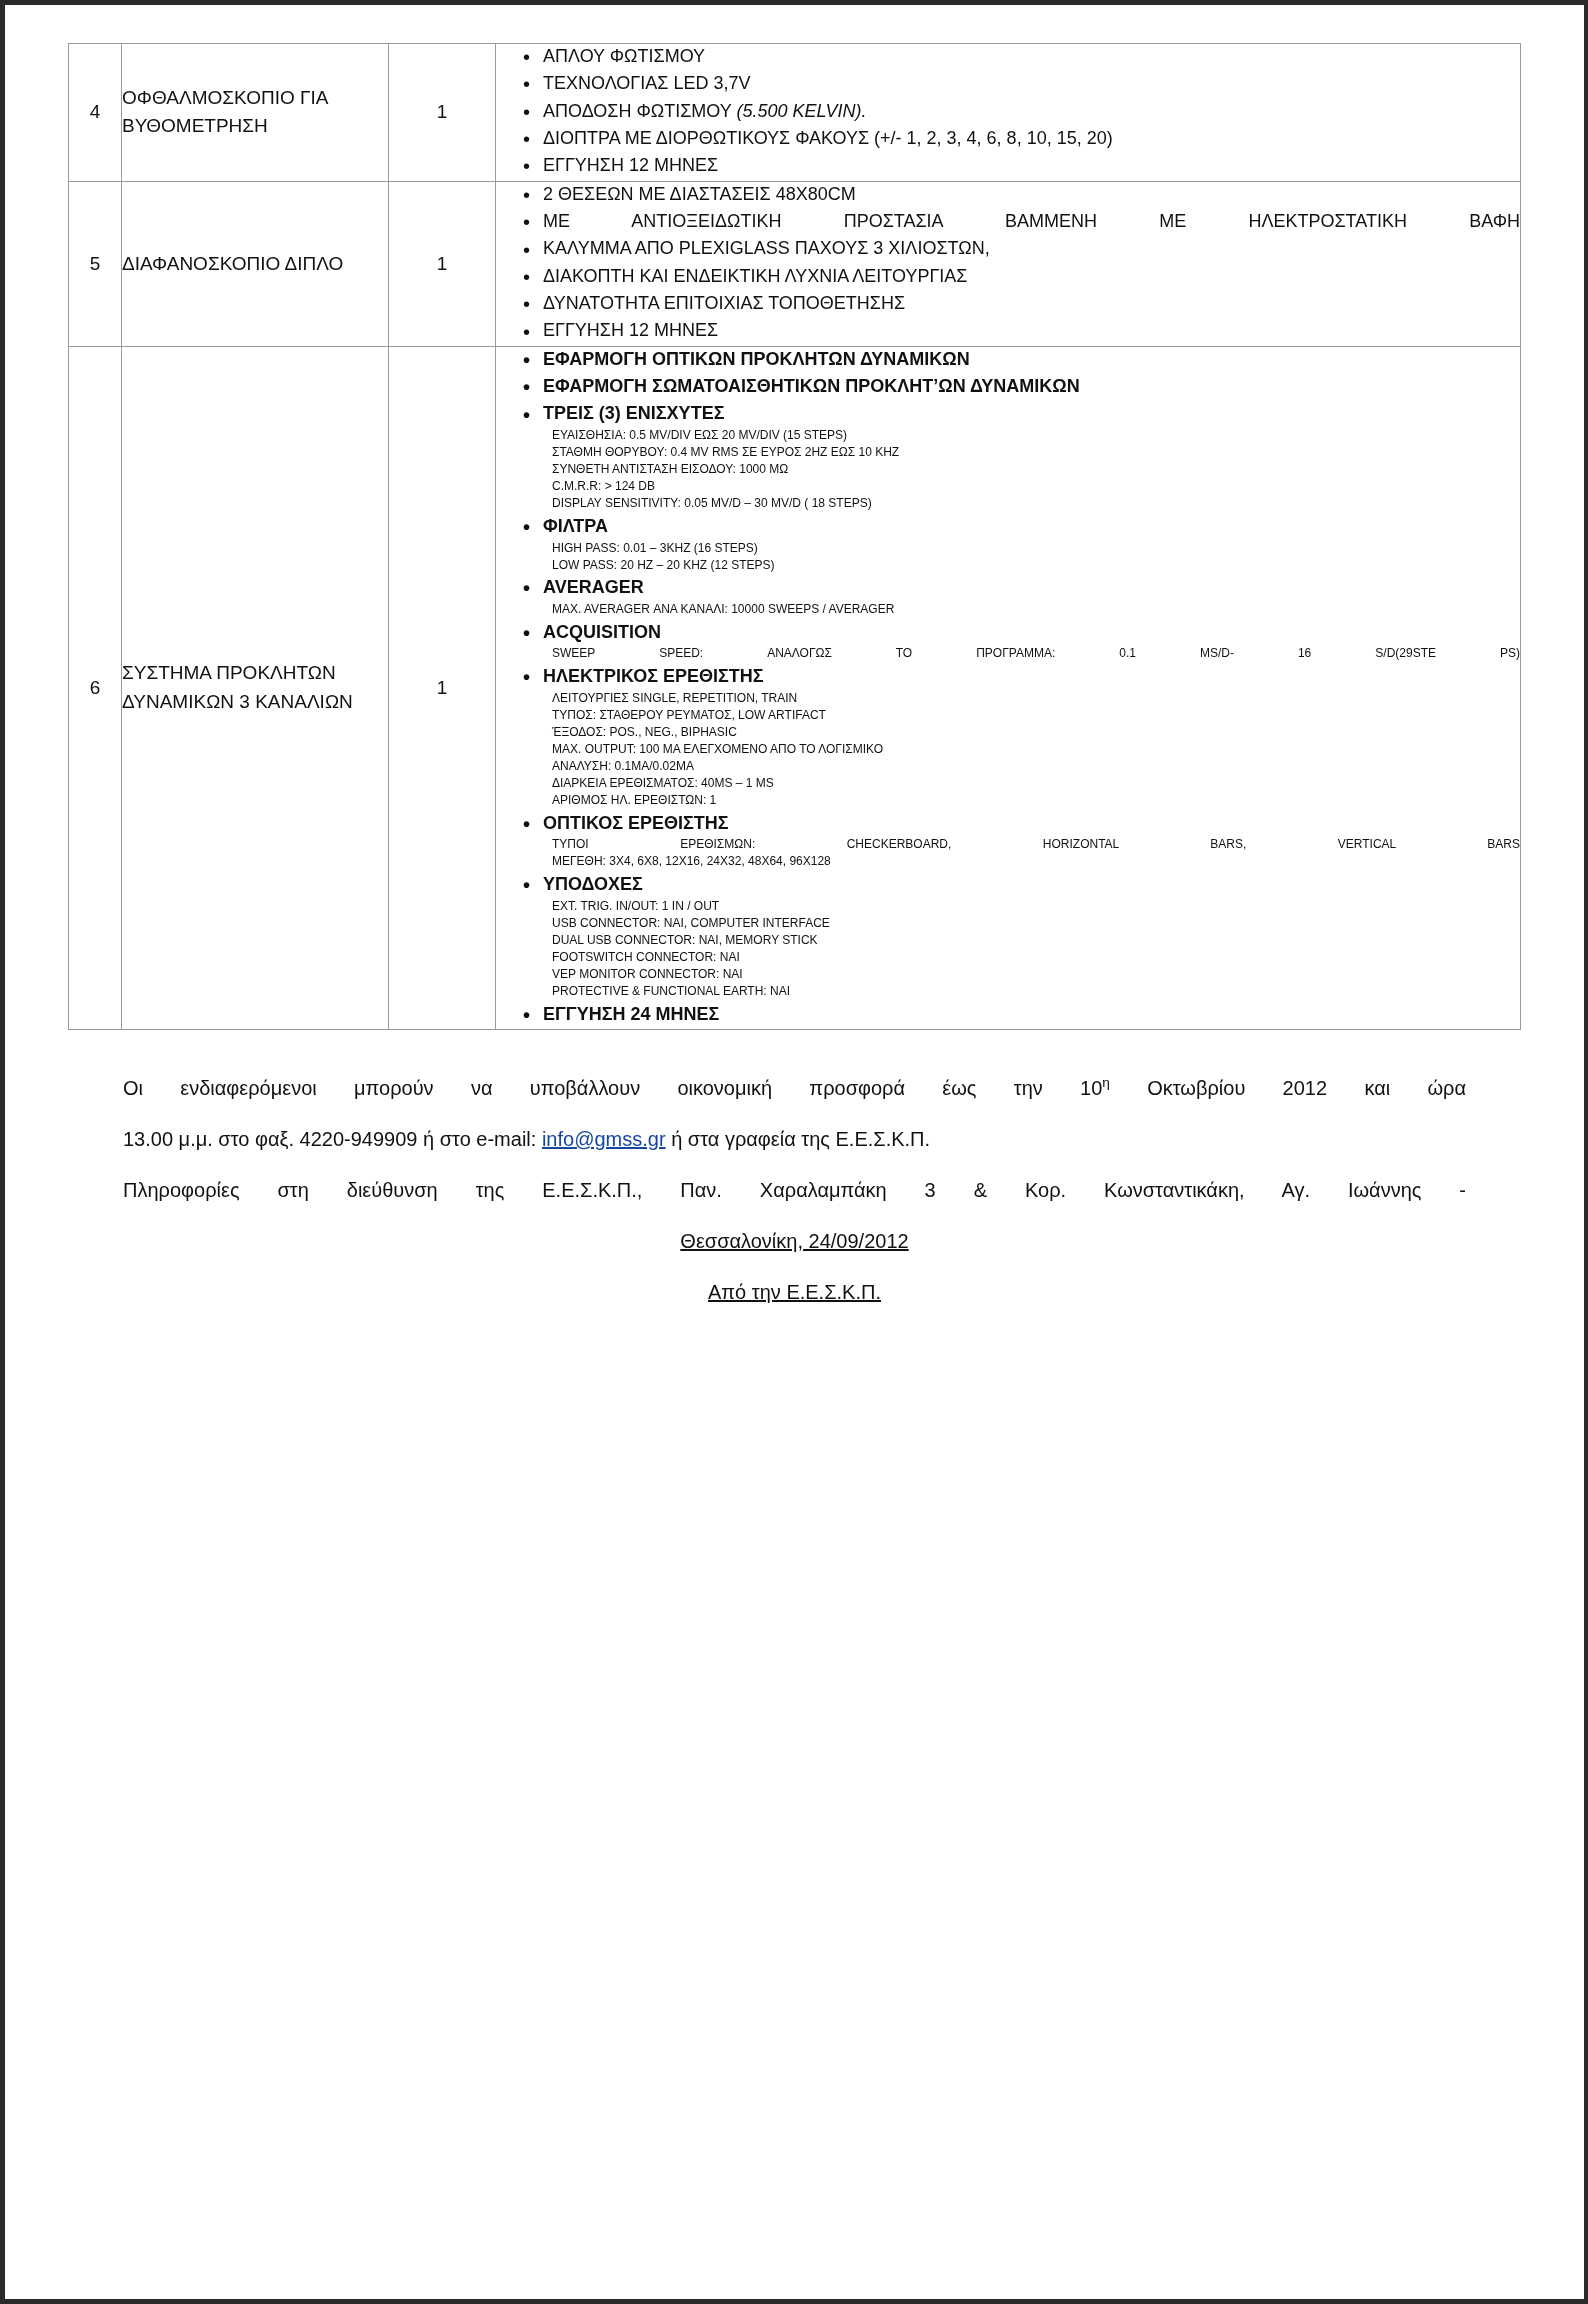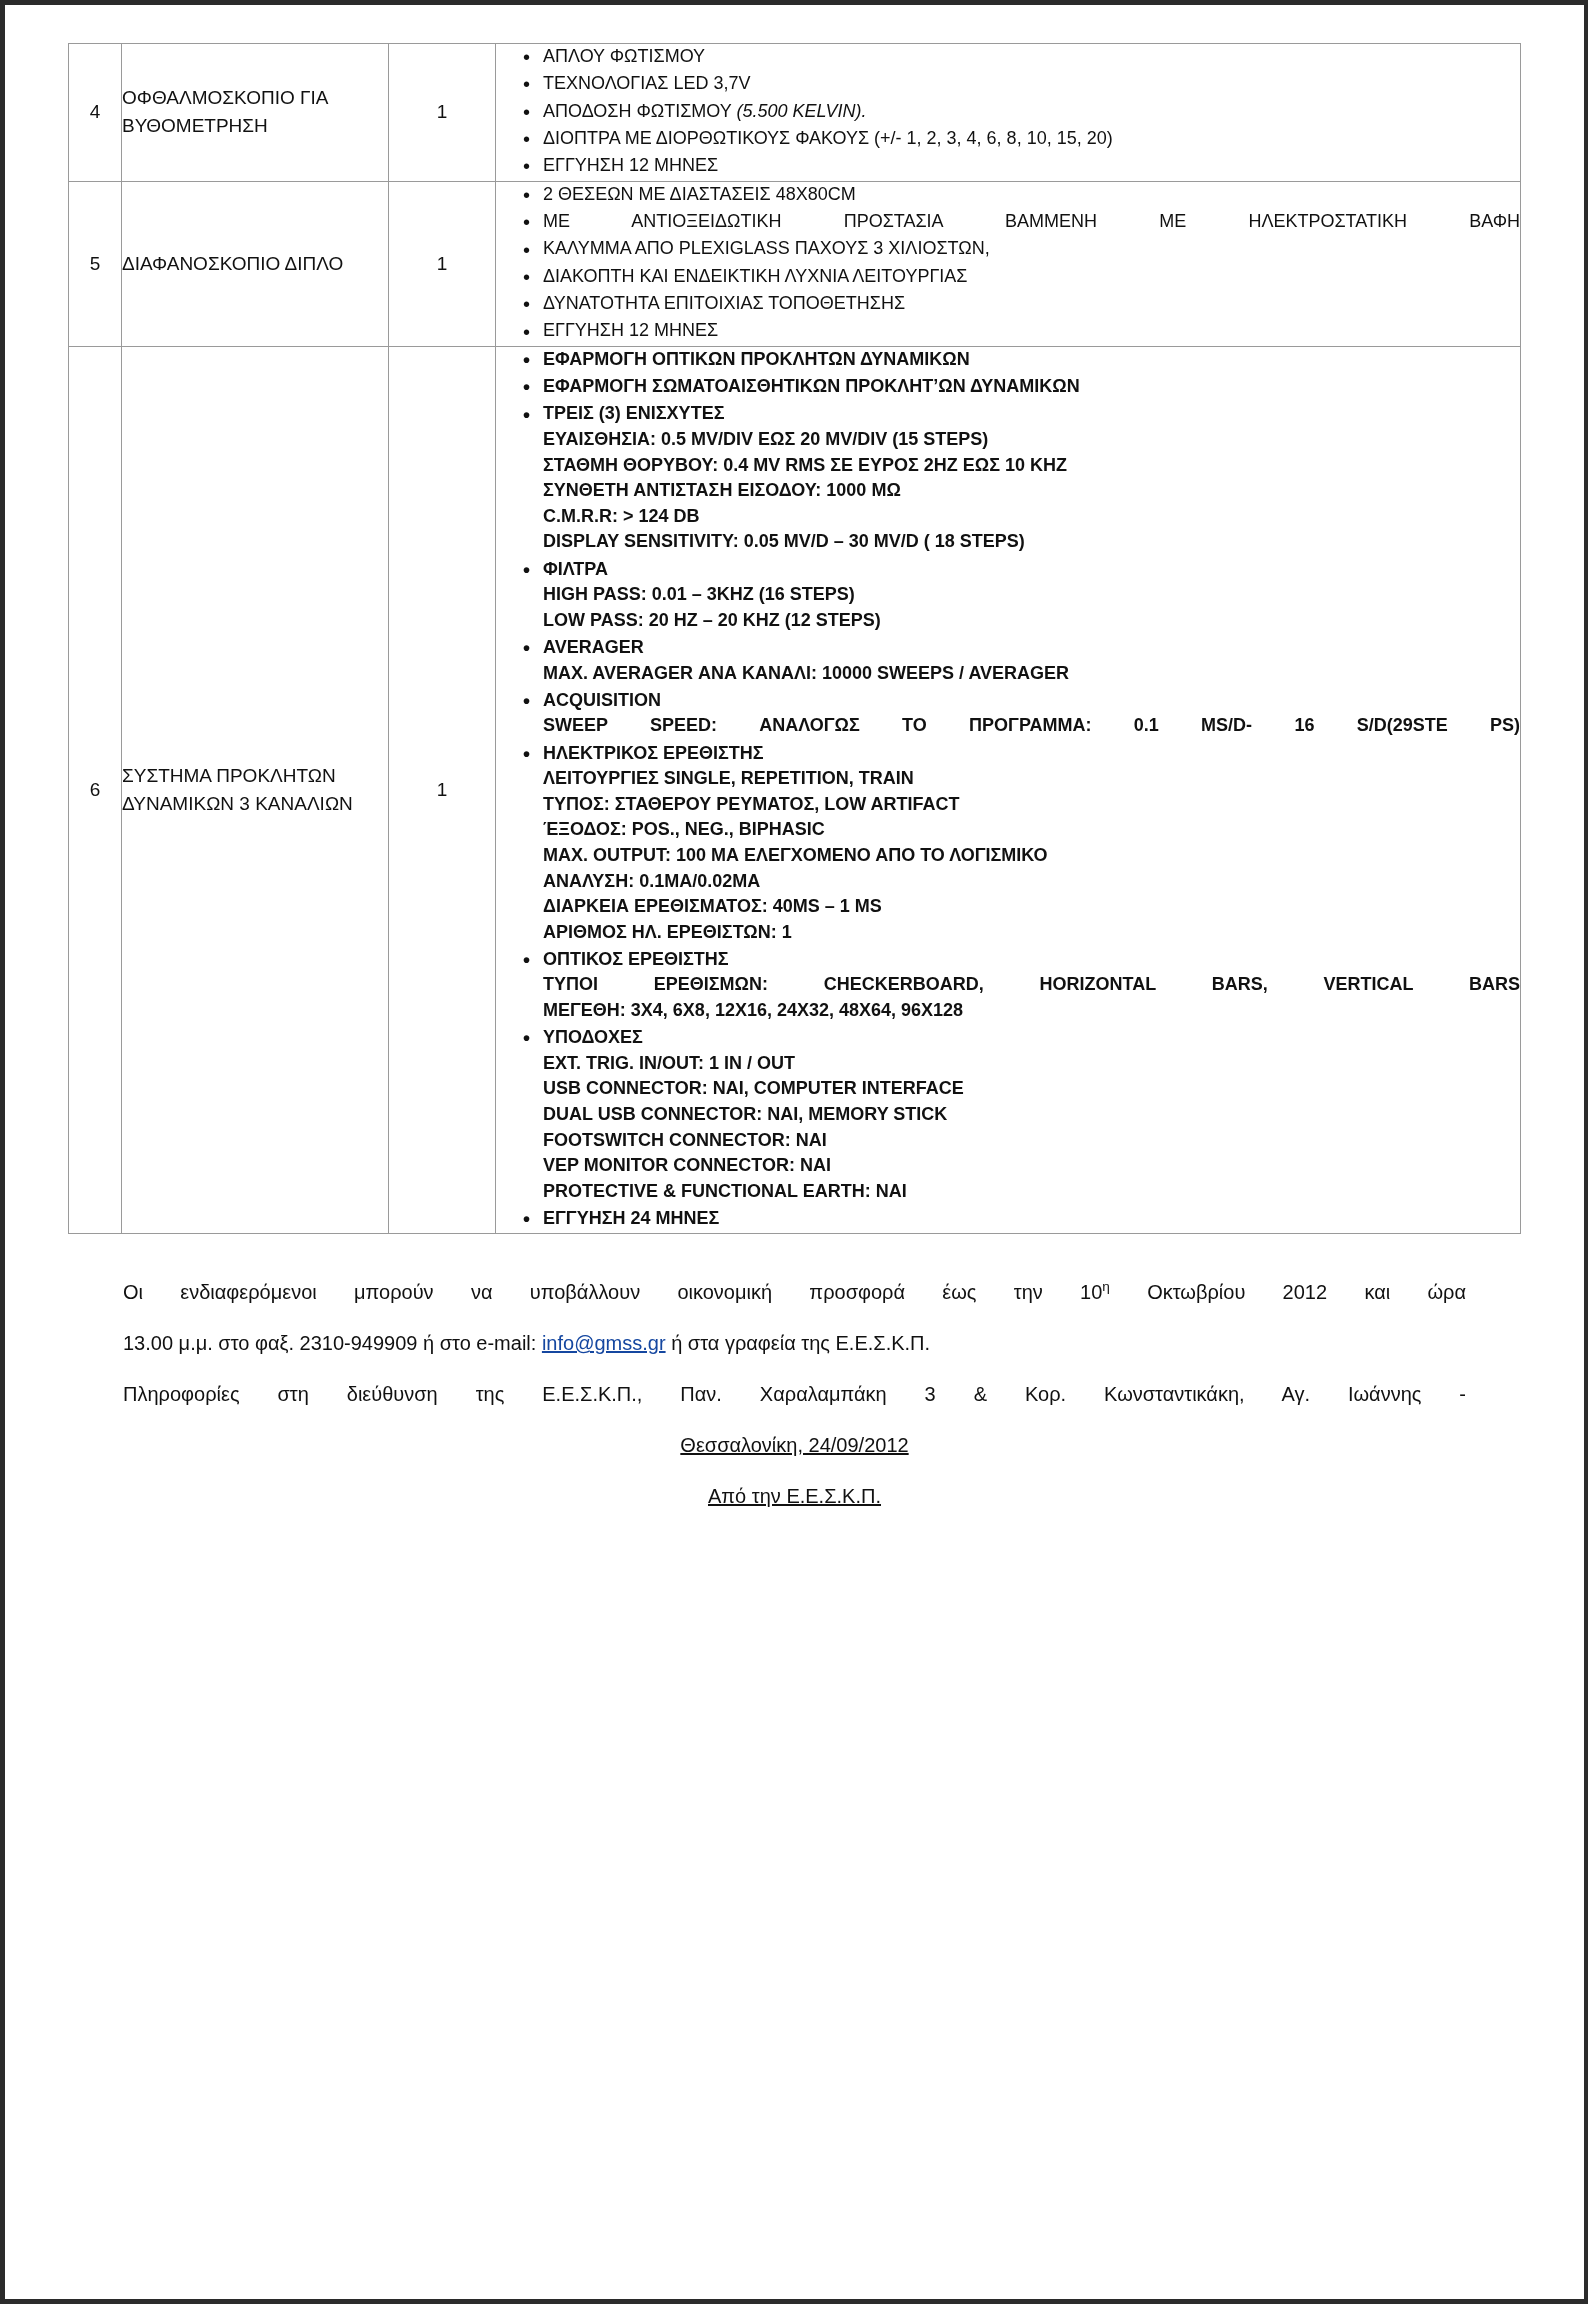--- a/index.html
+++ b/index.html
@@ -83,24 +83,24 @@
     color: #111;
   }
   .lbl-it { font-style: italic; }
   .bold { font-weight: bold; }
   .just {
     text-align: justify;
     text-align-last: justify;
   }
   .sub {
     display: block;
-    font-weight: bold;
-    font-size: 18px;
+    font-weight: normal;
+    font-size: 12px;
     line-height: 1.42;
-    margin-left: 0;
+    margin-left: 9px;
   }
   .sub.just-line {
     text-align: justify;
     text-align-last: justify;
   }
 
   .footer {
     padding: 27px 43px 0 43px;
     box-sizing: border-box;
   }
@@ -218,21 +218,21 @@
 
               <li class="bold"><span>ΕΓΓΥΗΣΗ 24 ΜΗΝΕΣ</span></li>
             </ul>
           </td>
         </tr>
       </tbody>
     </table>
 
     <div class="footer">
       <p class="jst"><span>Οι ενδιαφερόμενοι μπορούν να υποβάλλουν οικονομική προσφορά έως την 10</span><span class="sup">η</span><span> Οκτωβρίου 2012 και ώρα</span></p>
-      <p><span>13.00 μ.μ. στο φαξ. 2310-949909 ή στο e-mail: </span><a href="#">info@gmss.gr</a><span> ή στα γραφεία της Ε.Ε.Σ.Κ.Π.</span></p>
+      <p><span>13.00 μ.μ. στο φαξ. 4220-949909 ή στο e-mail: </span><a href="#">info@gmss.gr</a><span> ή στα γραφεία της Ε.Ε.Σ.Κ.Π.</span></p>
       <p class="jst">Πληροφορίες στη διεύθυνση της Ε.Ε.Σ.Κ.Π., Παν. Χαραλαμπάκη 3 &amp; Κορ. Κωνσταντικάκη, Αγ. Ιωάννης -</p>
       <p class="center mt1">Θεσσαλονίκη, 24/09/2012</p>
       <p class="center mt2">Από την Ε.Ε.Σ.Κ.Π.</p>
     </div>
 
   </div>
 </div>
 
 
 </body></html>

